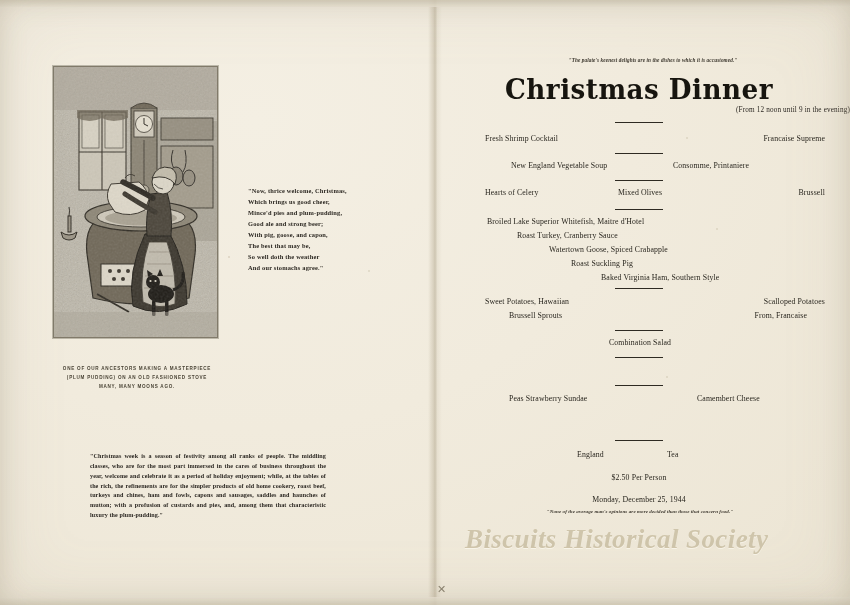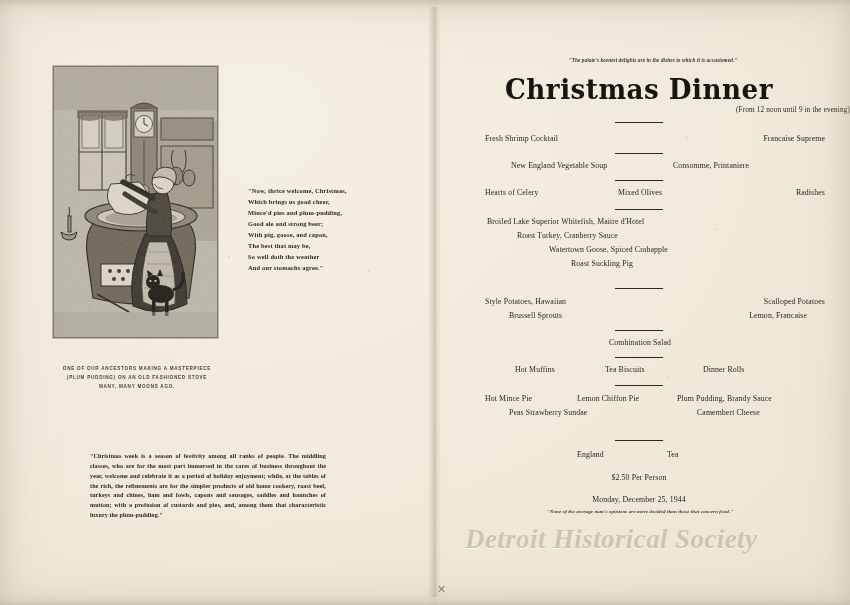--- a/index.html
+++ b/index.html
@@ -290,80 +290,71 @@
         <span class="it" style="left:244px">Consomme, Printaniere</span>
       </div>
     </div>
 
     <div class="rule" style="top:180px"></div>
 
     <div class="course" style="top:188px">
       <div class="row">
         <span class="it" style="left:56px">Hearts of Celery</span>
         <span class="it c">Mixed Olives</span>
-        <span class="it" style="right:26px">Radishes</span>
+        <span class="it" style="right:26px">Brussell</span>
       </div>
     </div>
 
     <div class="rule" style="top:209px"></div>
 
     <div class="course" style="top:217px">
       <div class="row">
           <span class="it" style="left:58px">Broiled Lake Superior Whitefish, Maitre d'Hotel</span>
         </div>
       <div class="row">
           <span class="it" style="left:88px">Roast Turkey, Cranberry Sauce</span>
         </div>
       <div class="row">
           <span class="it" style="left:120px">Watertown Goose, Spiced Crabapple</span>
         </div>
       <div class="row">
           <span class="it" style="left:142px">Roast Suckling Pig</span>
         </div>
+      <div class="row">
+          <span class="it" style="left:172px">Baked Virginia Ham, Southern Style</span>
+        </div>
     </div>
 
     <div class="rule" style="top:288px"></div>
 
     <div class="course" style="top:297px">
       <div class="row">
-        <span class="it" style="left:56px">Style Potatoes, Hawaiian</span>
+        <span class="it" style="left:56px">Sweet Potatoes, Hawaiian</span>
         <span class="it" style="right:26px">Scalloped Potatoes</span>
       </div>
       <div class="row">
         <span class="it" style="left:80px">Brussell Sprouts</span>
-        <span class="it" style="right:44px">Lemon, Francaise</span>
+        <span class="it" style="right:44px">From, Francaise</span>
       </div>
     </div>
 
     <div class="rule" style="top:330px"></div>
 
     <div class="course" style="top:338px">
       <div class="row">
           <span class="it c">Combination Salad</span>
         </div>
     </div>
 
     <div class="rule" style="top:357px"></div>
 
-    <div class="course" style="top:365px">
-      <div class="row">
-        <span class="it" style="left:86px">Hot Muffins</span>
-        <span class="it" style="left:176px">Tea Biscuits</span>
-        <span class="it" style="left:274px">Dinner Rolls</span>
-      </div>
-    </div>
 
     <div class="rule" style="top:385px"></div>
 
     <div class="course" style="top:394px">
-      <div class="row">
-        <span class="it" style="left:56px">Hot Mince Pie</span>
-        <span class="it" style="left:148px">Lemon Chiffon Pie</span>
-        <span class="it" style="left:248px">Plum Pudding, Brandy Sauce</span>
-      </div>
       <div class="row">
         <span class="it" style="left:80px">Peas Strawberry Sundae</span>
         <span class="it" style="left:268px">Camembert Cheese</span>
       </div>
     </div>
 
     <div class="rule" style="top:440px"></div>
 
     <div class="course" style="top:450px">
       <div class="row">
@@ -373,21 +364,21 @@
     </div>
 
     <div class="price" style="top:473px">$2.50 Per Person</div>
     <div class="datum" style="top:495px">Monday, December 25, 1944</div>
 
     <div class="epigraph-bot">"None of the average man's opinions are more decided than those that concern food."</div>
   </div>
 
   <div class="fold"></div>
 
-  <div class="watermark">Detroit Historical Society</div>
+  <div class="watermark">Biscuits Historical Society</div>
   <div class="xmark">✕</div>
 
   <div class="speck" style="left:368px;top:270px;width:2px;height:2px"></div>
   <div class="speck" style="left:686px;top:137px;width:2px;height:2px"></div>
   <div class="speck" style="left:716px;top:228px;width:2px;height:2px"></div>
   <div class="speck" style="left:666px;top:376px;width:2px;height:2px"></div>
   <div class="speck" style="left:228px;top:256px;width:1.6px;height:1.6px"></div>
 
   <div class="top-edge"></div>
   <div class="left-edge"></div>

